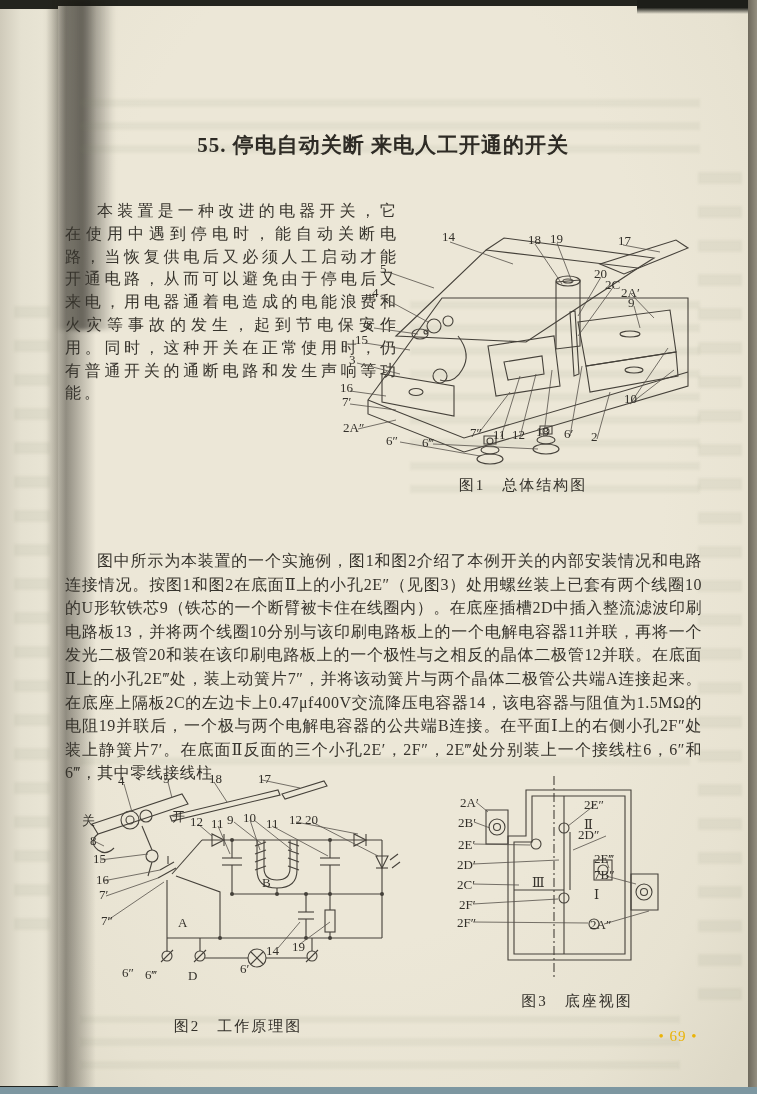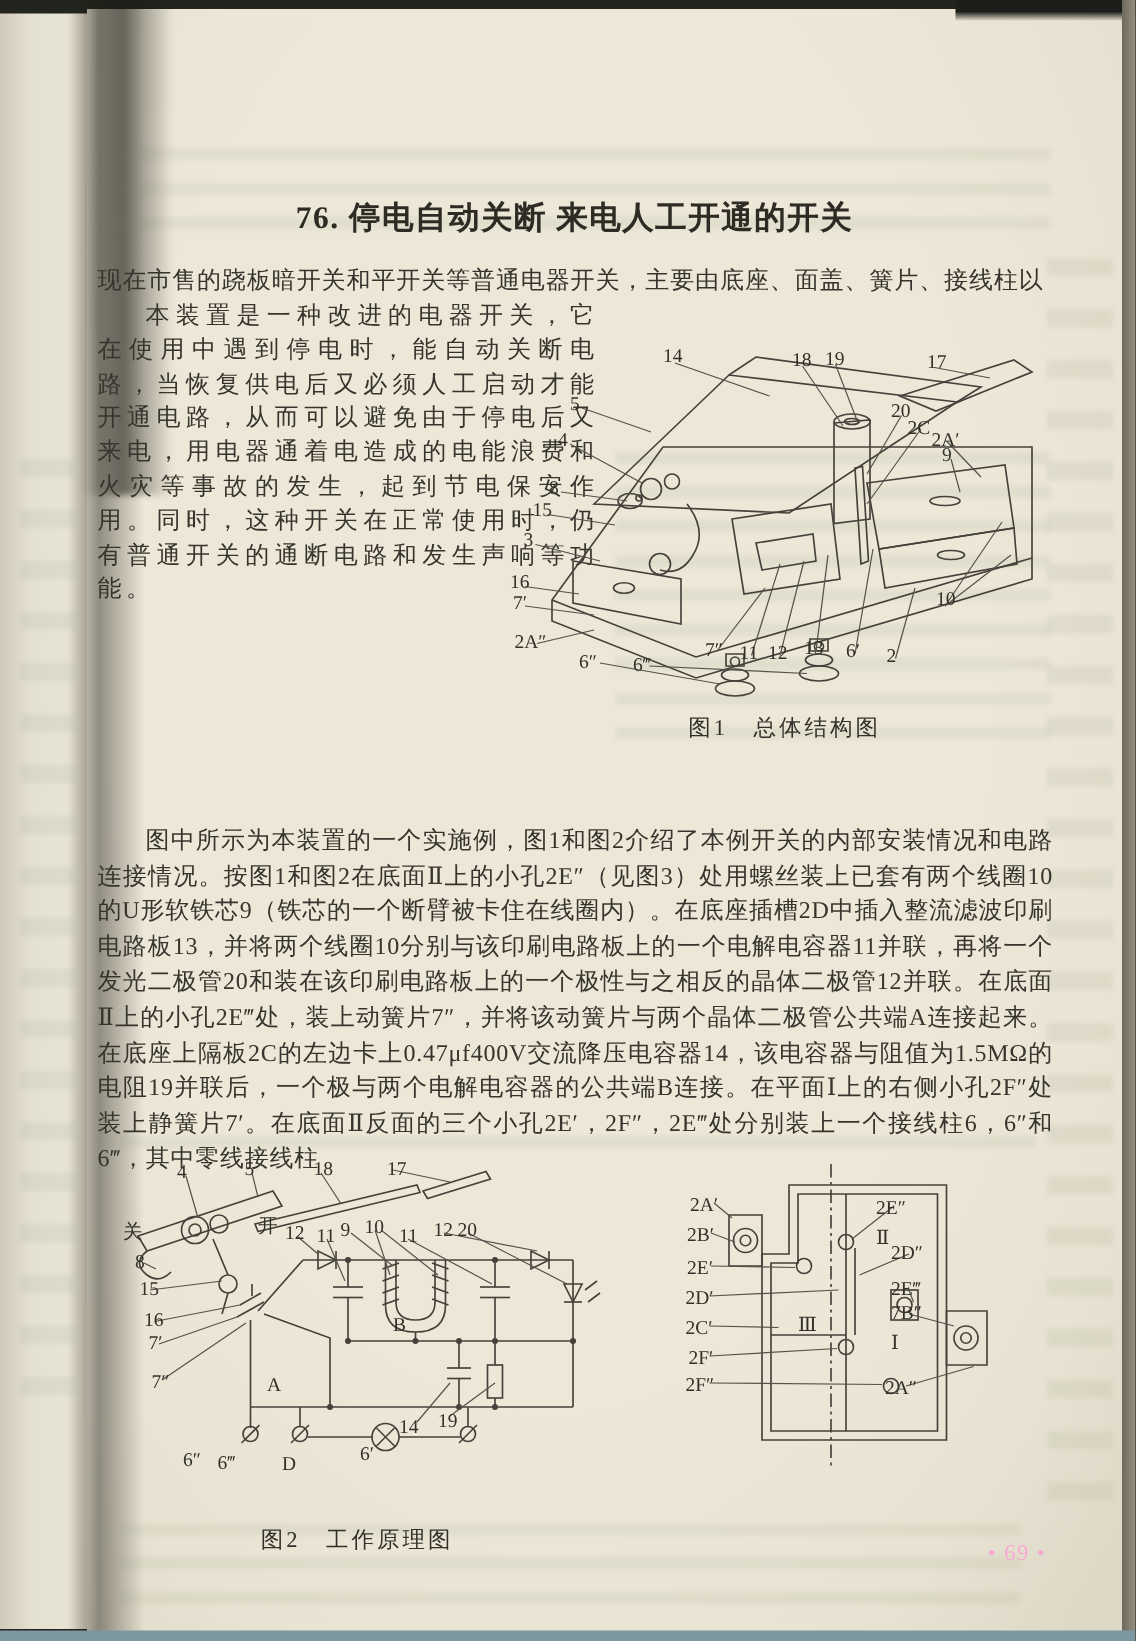--- a/index.html
+++ b/index.html
@@ -40,21 +40,21 @@
   .fig-label{position:absolute;font-size:13px;color:#33302a;white-space:nowrap;line-height:14px;}
   .fig-caption{position:absolute;left:0;right:0;text-align:center;font-size:15px;
        color:#33302a;letter-spacing:2px;}
   #fig1{left:338px;top:224px;width:370px;height:276px;}
   #fig1 .fig-caption{top:252px;}
   #fig2{left:72px;top:772px;width:332px;height:244px;}
   #fig2 .fig-caption{top:222px;margin-top:23px;}
   #fig3{left:446px;top:772px;width:262px;height:244px;}
   #fig3 .fig-caption{top:220px;}
   .page-num{position:absolute;left:632px;top:1028px;width:92px;text-align:center;
-       font-size:15px;color:#f9a8d4;letter-spacing:1px;}
+       font-size:15px;color:#eab308;letter-spacing:1px;}
   .lines{stroke:#45413a;fill:none;stroke-width:1.1px;}
   .leaders{stroke:#55514a;fill:none;stroke-width:.8px;}
   .fill{fill:#45413a;stroke:none;}
 </style>
 </head>
 <body>
 
 <div class="scan">
 
   <div class="prev-page"></div>
@@ -62,23 +62,22 @@
   <div class="gutter-shadow"></div>
   <div class="gutter-top"></div>
 
   <div class="ghost" style="left:80px;top:88px;width:620px;height:72px;"></div>
   <div class="ghost v" style="left:698px;top:150px;width:44px;height:860px;"></div>
   <div class="ghost v" style="left:14px;top:300px;width:36px;height:640px;"></div>
   <div class="ghost" style="left:80px;top:742px;width:610px;height:30px;"></div>
   <div class="ghost" style="left:80px;top:1016px;width:600px;height:60px;"></div>
   <div class="ghost" style="left:410px;top:300px;width:290px;height:200px;"></div>
 
-  <h1 class="page-title">76. 停电自动关断 来电人工开通的开关</h1>
-
-  <div class="p1-line1">现在市售的跷板暗开关和平开关等普通电器开关，主要由底座、面盖、簧片、接线柱以</div>
+  <h1 class="page-title">55. 停电自动关断 来电人工开通的开关</h1>
+
 
   <div class="leftcol">
     <p class="indent">本装置是一种改进的电器开关，它在使用中遇到停电时，能自动关断电路，当恢复供电后又必须人工启动才能开通电路，从而可以避免由于停电后又来电，用电器通着电造成的电能浪费和火灾等事故的发生，起到节电保安作用。同时，这种开关在正常使用时，仍有普通开关的通断电路和发生声响等功能。</p>
   </div>
 
   <div class="figure" id="fig1">
     <svg width="370" height="248" viewBox="0 0 370 248">
       <g class="lines">
 
         <path d="M30,176 L104,74 L350,74 L350,162 L126,228 L30,190 Z"></path>
@@ -365,24 +364,25 @@
           <path d="M28,72 L84,73"></path>
           <path d="M160,88 L163,96"></path>
         <path d="M27,92 L113,88"></path>
           <path d="M160,104 L190,112"></path>
           <path d="M27,112 L73,113"></path>
         <path d="M27,132 L112,127"></path>
           <path d="M27,150 L142,151"></path>
           <path d="M158,152 L203,139"></path>
       </g>
     </svg>
+    <div class="fig-caption">图3　底座视图</div>
   <span class="fig-label" style="left: 14px; top: 24px;">2A′</span>
       <span class="fig-label" style="left: 138px; top: 26px;">2E″</span>
       <span class="fig-label" style="left: 12px; top: 44px;">2B′</span>
-      <span class="fig-label" style="left: 148px; top: 56px; text-align: center;">2D″</span>
+      <span class="fig-label" style="left: 132px; top: 56px; text-align: center;">2D″</span>
       <span class="fig-label" style="left: 12px; top: 66px;">2E′</span>
       <span class="fig-label" style="left: 148px; top: 80px;">2E‴</span>
       <span class="fig-label" style="left: 11px; top: 86px;">2D′</span>
       <span class="fig-label" style="left: 148px; top: 96px;">7B″</span>
       <span class="fig-label" style="left: 11px; top: 106px;">2C′</span>
       <span class="fig-label" style="left: 13px; top: 126px;">2F′</span>
       <span class="fig-label" style="left: 11px; top: 144px;">2F″</span>
       <span class="fig-label" style="left: 144px; top: 146px;">2A″</span>
       <span class="fig-label" style="left: 138px; top: 46px;">Ⅱ</span>
       <span class="fig-label" style="left: 86px; top: 104px;">Ⅲ</span>

